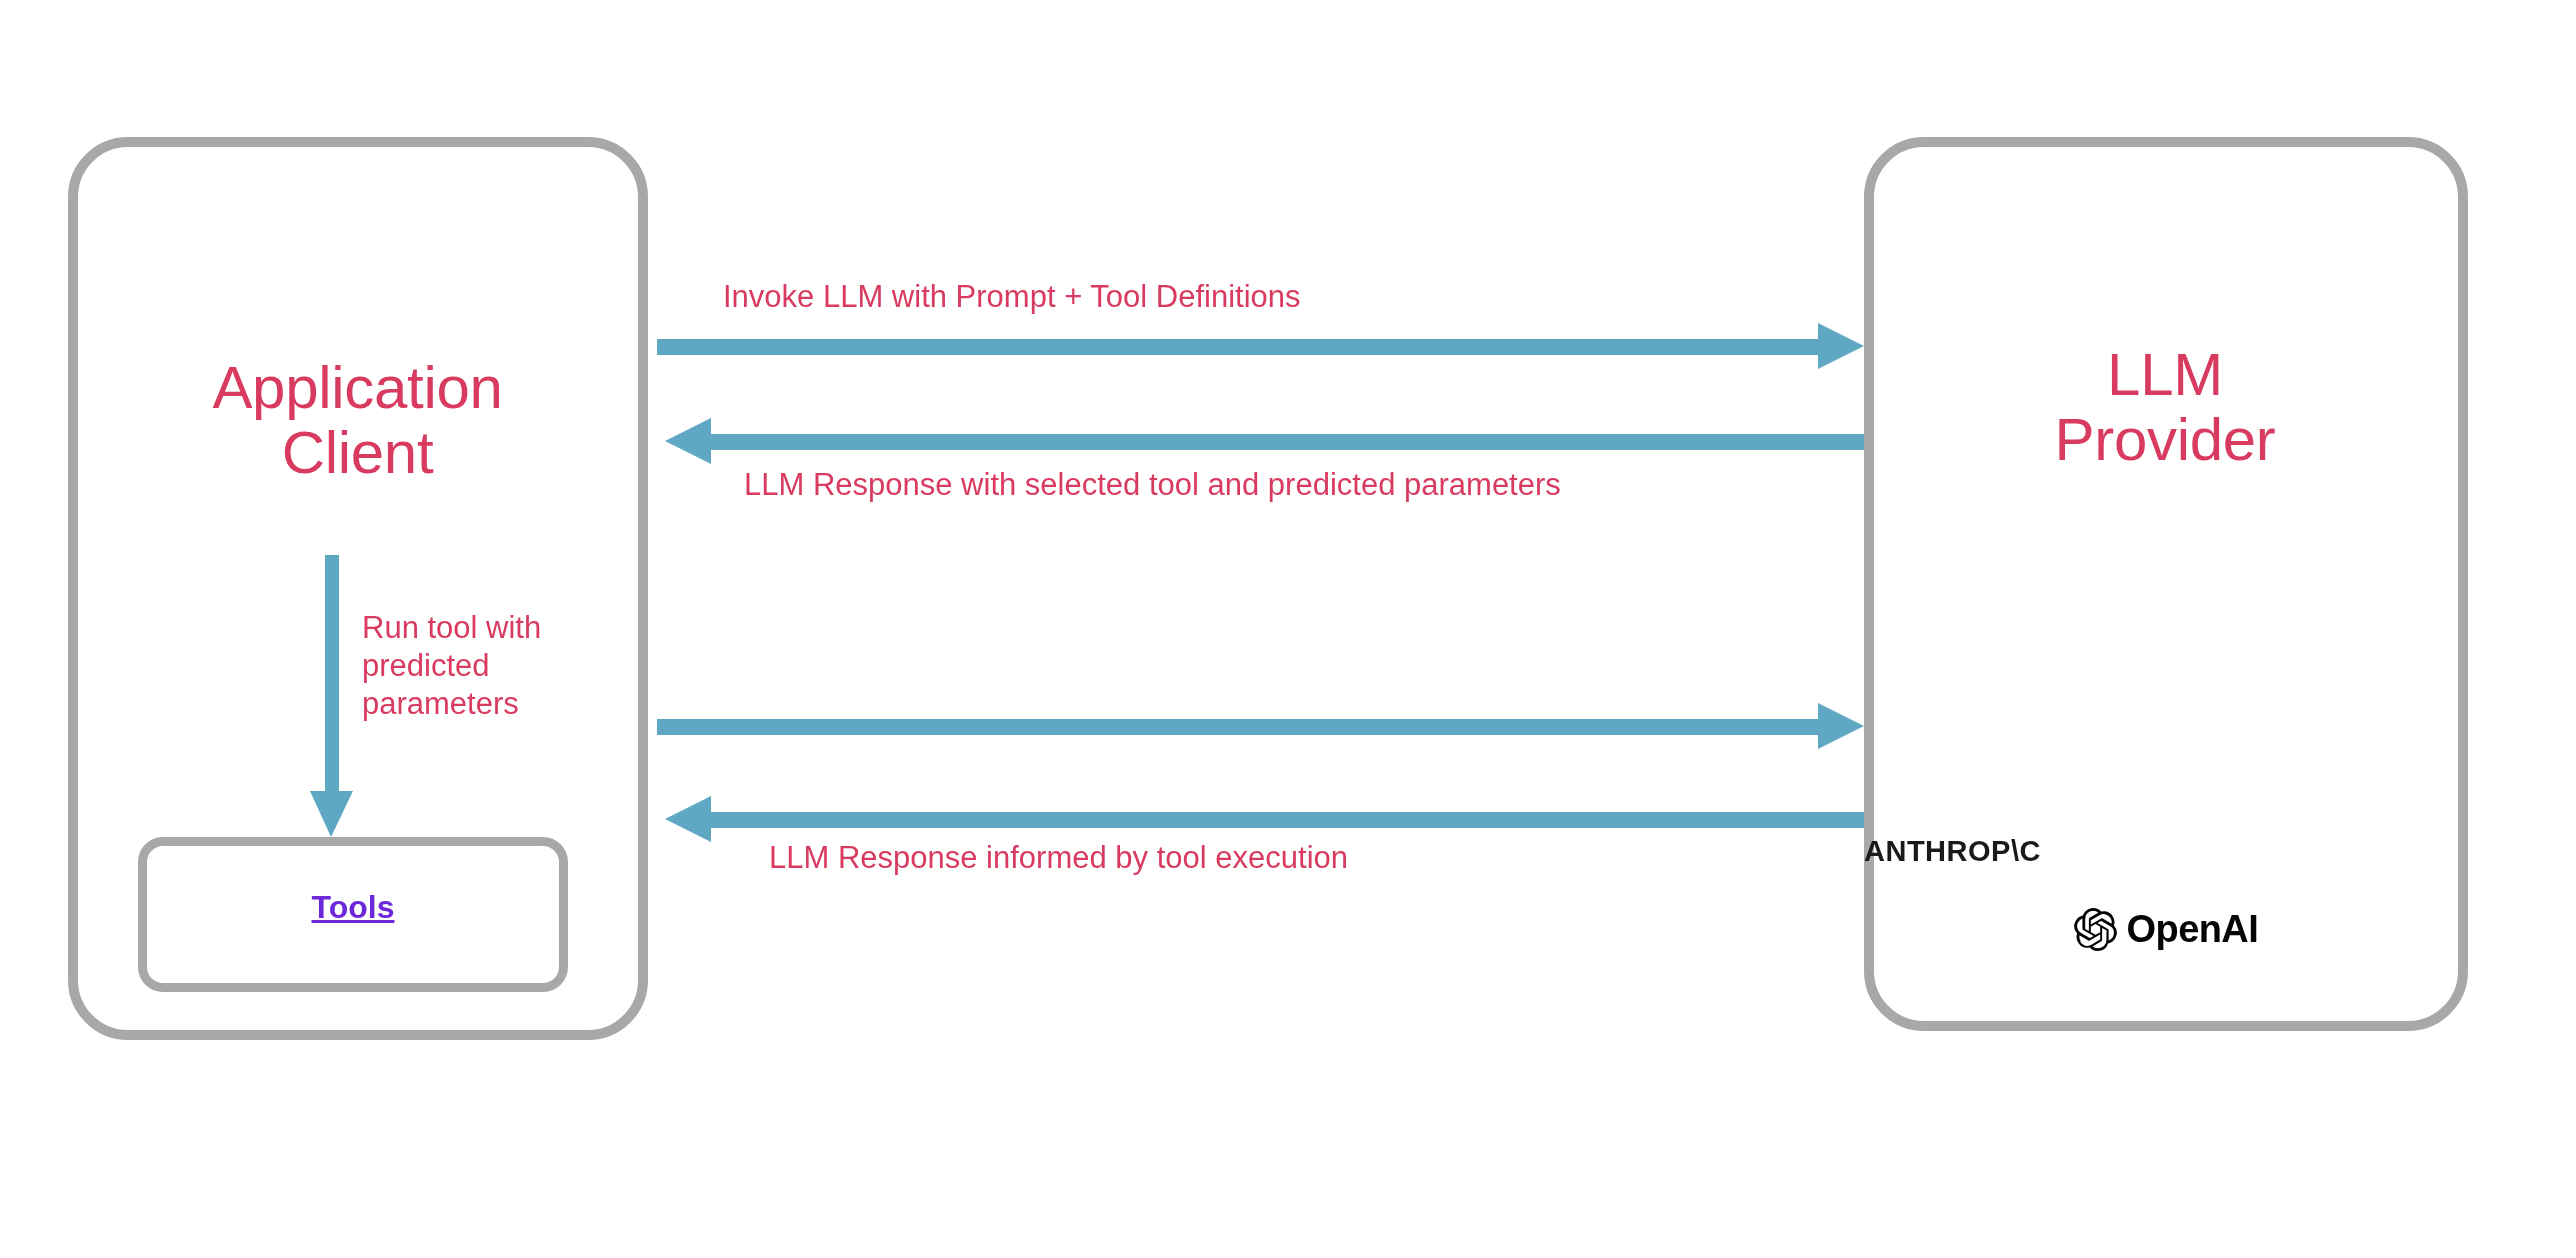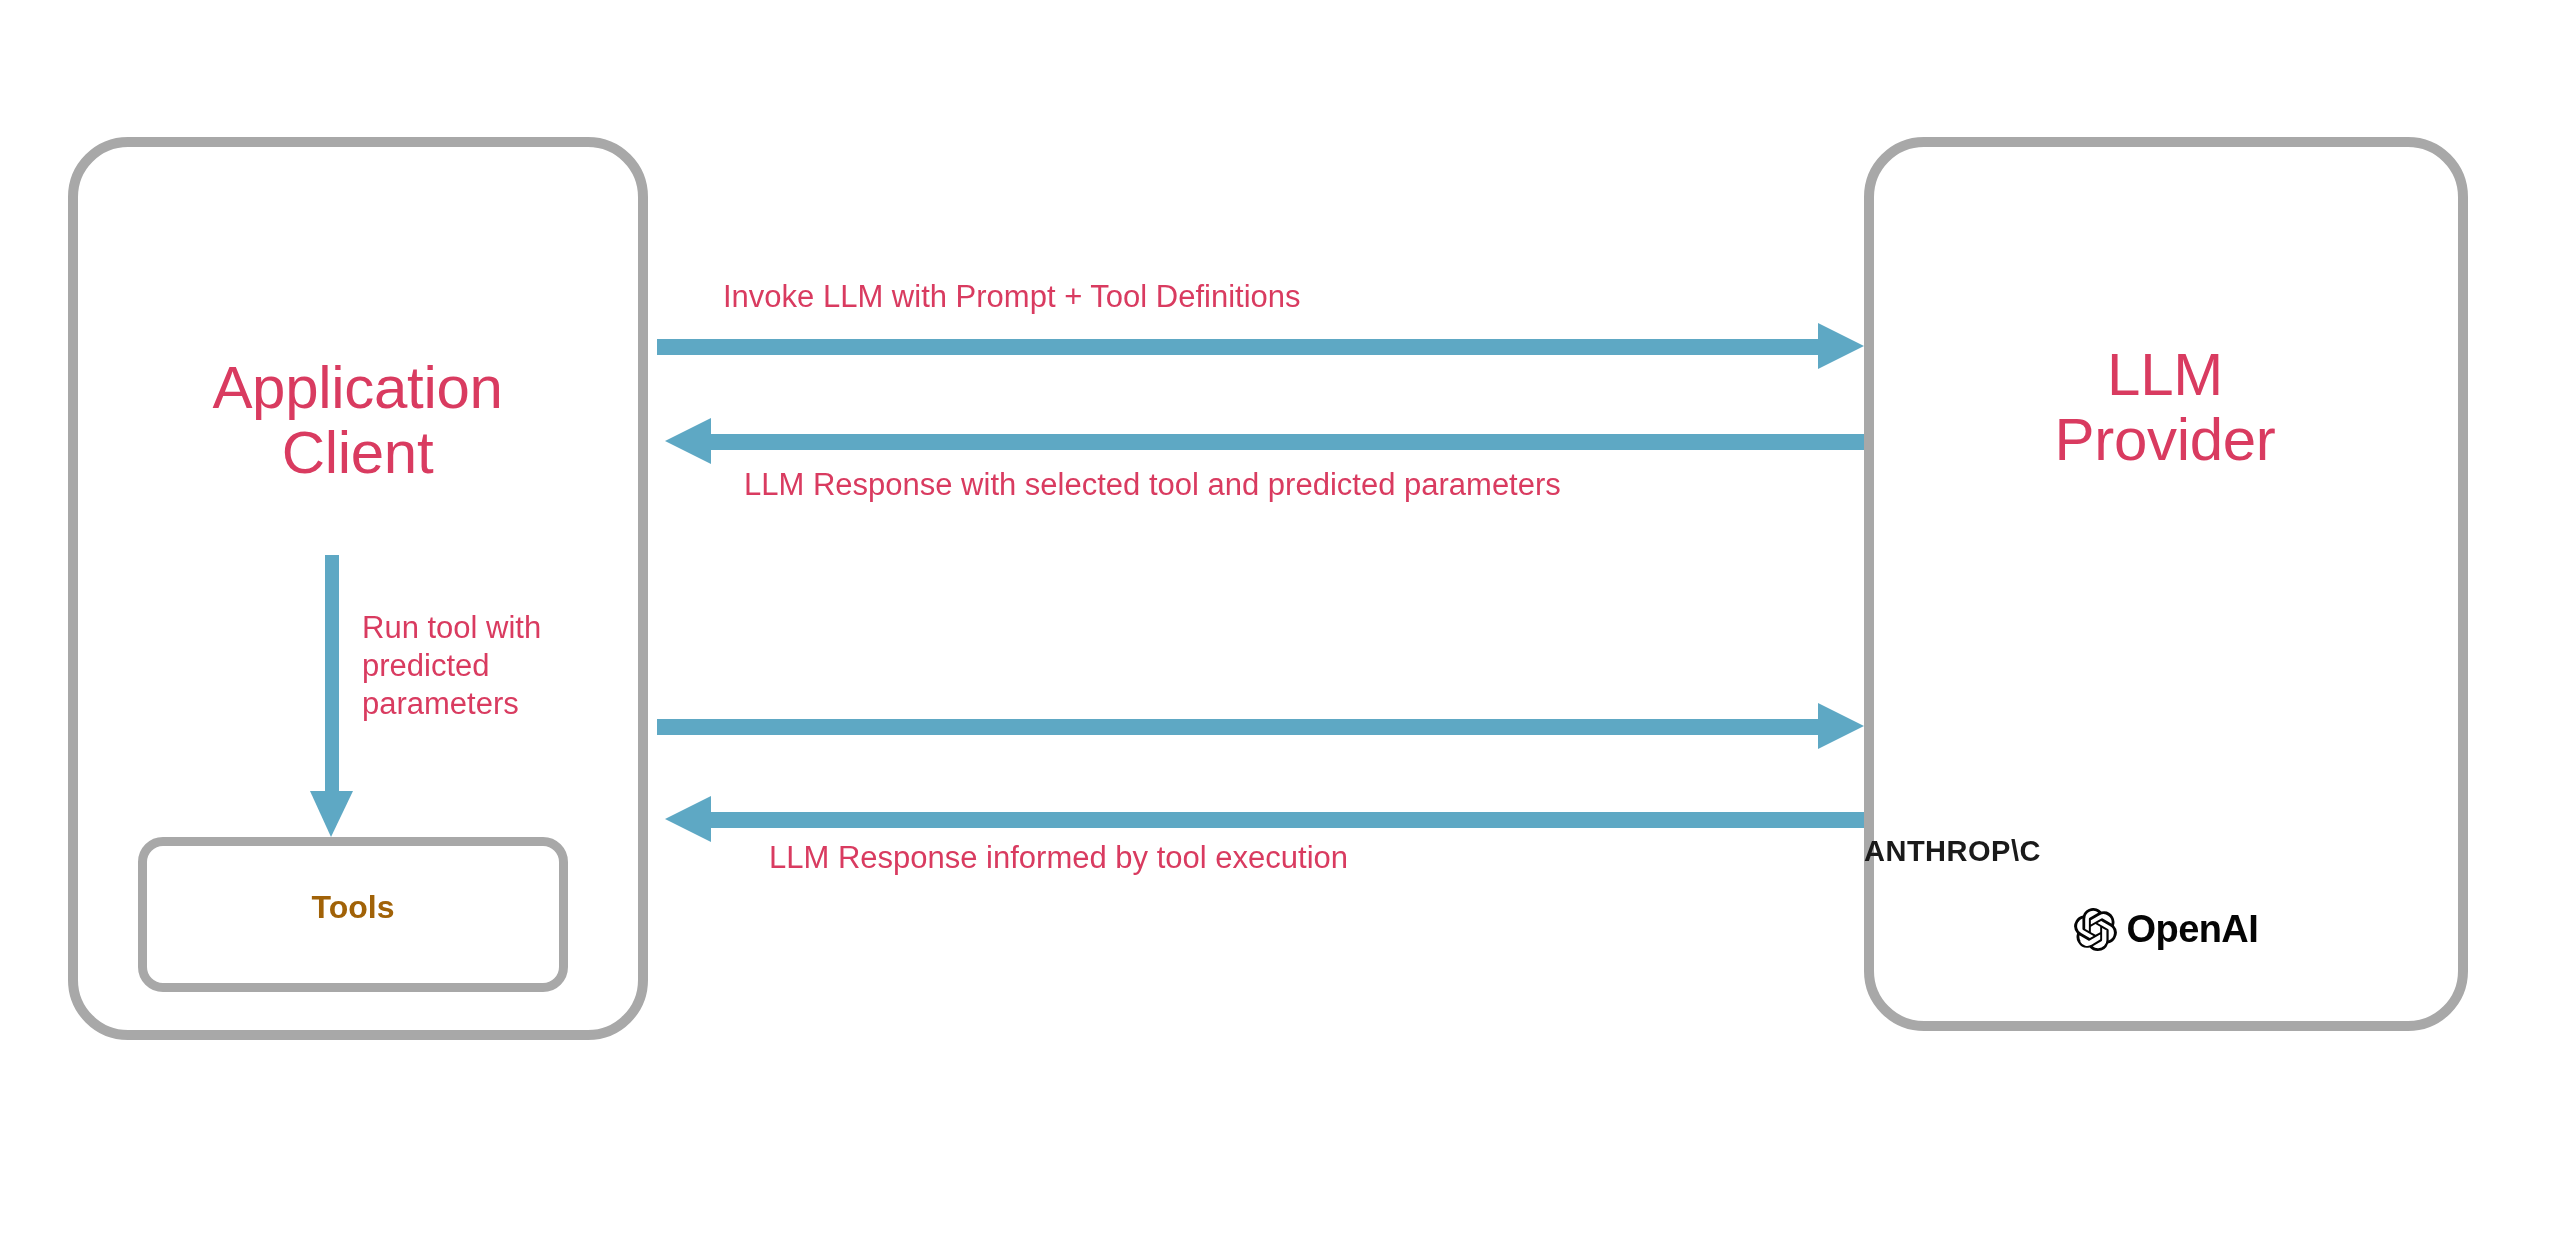--- a/index.html
+++ b/index.html
@@ -67,23 +67,24 @@
     left: 1875px;
     top: 343px;
     width: 580px;
   }
   .tools-label {
     position: absolute;
     left: 138px;
     top: 889px;
     width: 430px;
     text-align: center;
-    color: #a16207;
+    color: #6d28d9;
     font-size: 32px;
     font-weight: 700;
+    text-decoration: underline;
   }
 
   
   .h-arrow {
     position: absolute;
     height: 46px;
   }
   .h-arrow .shaft {
     position: absolute;
     top: 15.5px;

